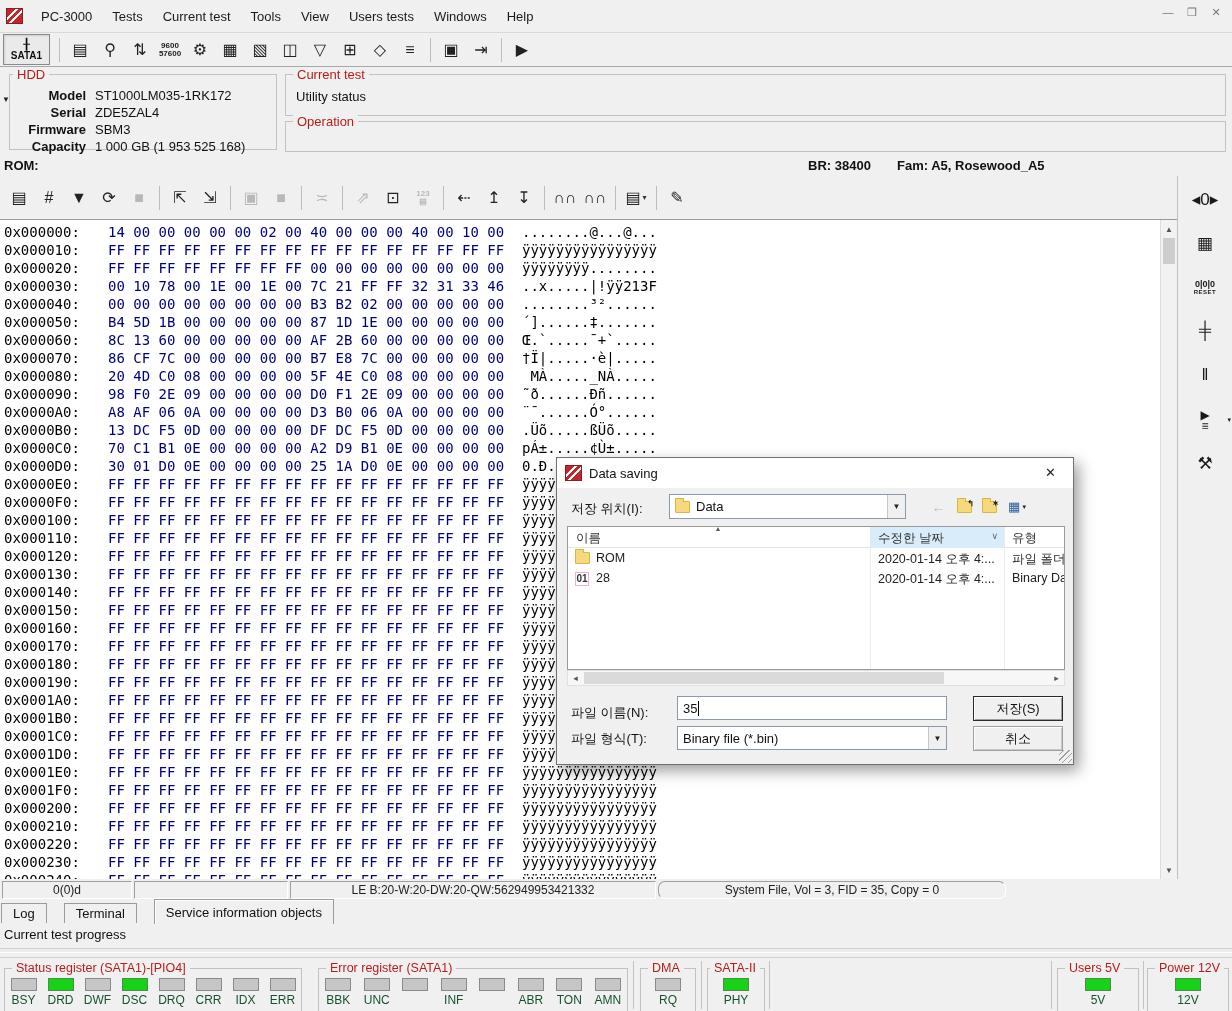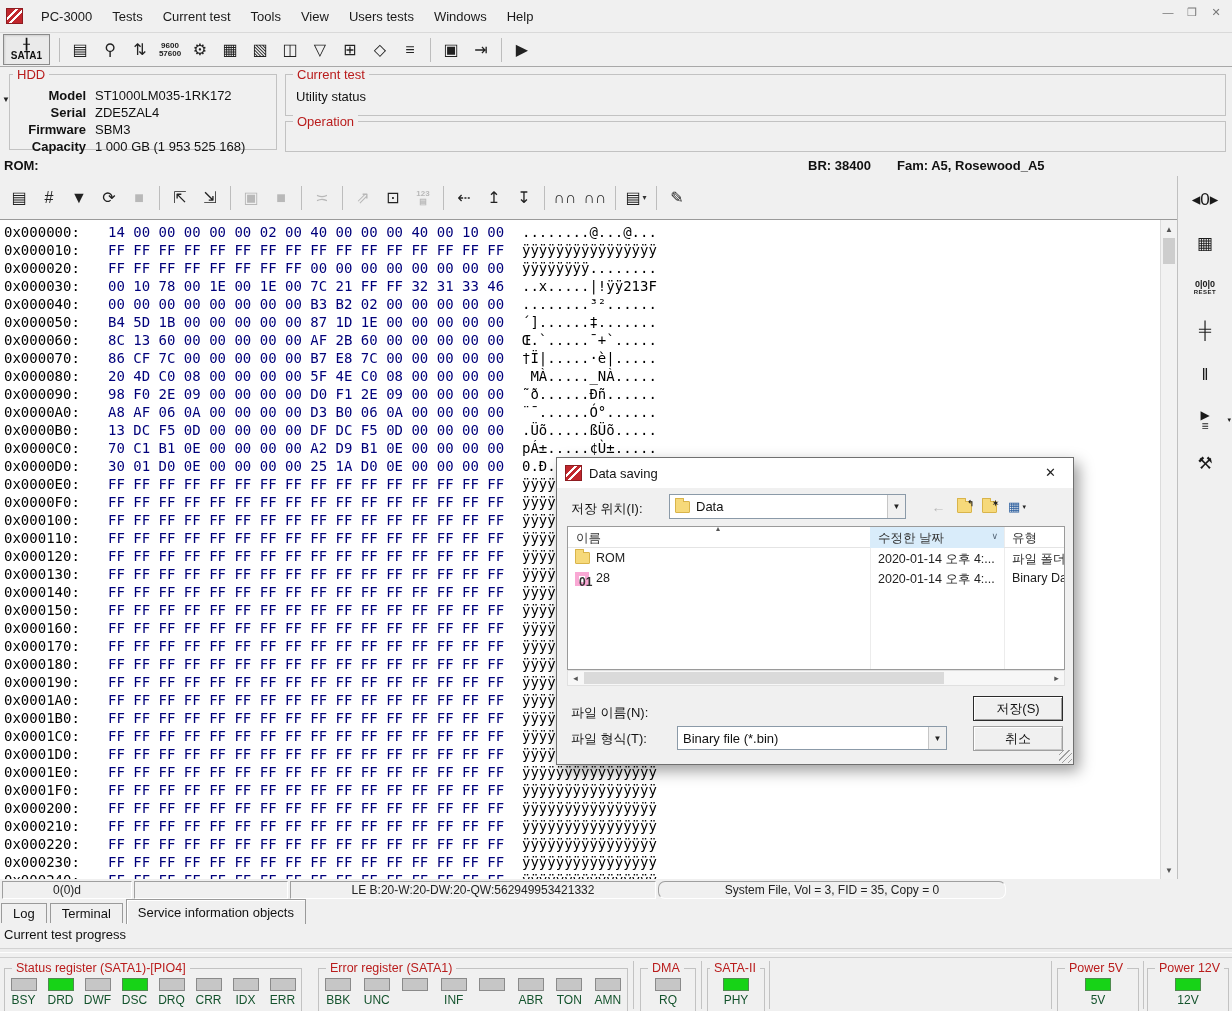--- a/index.html
+++ b/index.html
@@ -51,21 +51,21 @@
   #righttools{position:absolute;left:1177px;top:176px;width:55px;height:703px;background:#f0f0f0;border-left:1px solid #c0c0c0;display:flex;flex-direction:column;align-items:center;padding-top:8px}
   .rtbtn{width:40px;min-height:30px;margin-bottom:14px;display:flex;flex-direction:column;align-items:center;justify-content:center;font-size:17px;color:#1a1a1a;position:relative}
   .rtbtn .sub{font-size:6px;font-weight:bold;letter-spacing:.5px}
   .rtbtn .g2{font-size:12px;line-height:9px}
   .rtbtn .dd{position:absolute;right:-6px;top:12px;font-size:7px}
 
   
   #statusrow{position:absolute;left:2px;top:881px;height:18px;display:flex}
   .scell{height:18px;margin-right:2px;border:1px solid;border-color:#9f9f9f #fff #fff #9f9f9f;background:#f0f0f0;font-size:12px;display:flex;align-items:center;justify-content:center;color:#222}
   #tabs{position:absolute;left:1px;top:899px;display:flex;align-items:flex-start}
-  .tab{margin-top:4px;height:20px;border:1px solid #9a9a9a;border-bottom:none;background:#f0f0f0;display:flex;align-items:center;padding:0 11px;font-size:13px;margin-right:3px}
+  .tab{margin-top:4px;height:20px;border:1px solid #9a9a9a;border-bottom:none;background:#f0f0f0;display:flex;align-items:center;padding:0 11px;font-size:13px;margin-right:17px}
   .tab.active{margin-top:0;height:25px;box-shadow:inset 1px 1px 0 #fff}
   #progresslabel{position:absolute;left:4px;top:927px;font-size:13px}
   #groove{position:absolute;left:0;top:948px;right:0;height:5px;border-top:1px solid #d2d2d2;border-bottom:1px solid #fdfdfd;background:#ececec}
 
   
   #bottombar{position:absolute;left:0;top:957px;right:0;height:54px;border-top:1px solid #cfcfcf;background:#f0f0f0}
   .ledrow{display:flex;justify-content:space-around;padding-top:9px}
   .ledcell{display:flex;flex-direction:column;align-items:center;width:36px}
   .led{width:26px;height:13px;background:#c6c6c6;border:1px solid #8a8a8a}
   .led.on{background:#17d317;border-color:#4f8a4f}
@@ -91,21 +91,21 @@
   #lh{position:relative;height:21px;border-bottom:1px solid #e4e4e4;font-size:12.5px;color:#333}
   #lh .hname{position:absolute;left:8px;top:3px}
   #lh .hdate{position:absolute;left:302px;top:0;width:134px;height:21px;background:#d9ecfa;padding:3px 0 0 8px}
   #lh .hdate .sdd{position:absolute;right:6px;top:4px;font-size:9px;color:#5a7side}
   #lh .hdate .sdd{color:#567}
   #lh .htype{position:absolute;left:444px;top:3px}
   #sortcaret{position:absolute;left:148px;top:-3px;font-size:8px;color:#555}
   #file-rows{position:absolute;left:0;top:22px;right:0}
   .frow{position:relative;height:20px;font-size:12.5px;color:#1c1c1c}
   .frow .fico,.frow .bico{position:absolute;left:7px;top:3px}
-  .bico{display:inline-block;width:14px;height:14px;background:#fff;border:4px solid #f9a8d4;font-size:12px;font-weight:bold;color:#333;text-align:center;line-height:12px}
+  .bico{display:inline-block;width:14px;height:14px;background:#fff;border:1px solid #f9a8d4;font-size:10px;font-weight:bold;color:#333;text-align:center;line-height:12px}
   .frow .fname{position:absolute;left:28px;top:2px}
   .frow .fdate{position:absolute;left:310px;top:2px;color:#222}
   .frow .ftype{position:absolute;left:444px;top:2px;white-space:nowrap}
   #hscroll{position:absolute;left:10px;top:212px;width:498px;height:16px;background:#f7f7f7;border:1px solid #e0e0e0}
   #hscroll .ha{position:absolute;top:0;width:15px;height:14px;display:flex;align-items:center;justify-content:center;font-size:9px;color:#555}
   #hthumb{position:absolute;left:16px;top:1px;width:360px;height:12px;background:#dadada}
   .dinput{position:absolute;left:120px;width:270px;height:24px;background:#fff;border:1px solid #8b9aa8;display:flex;align-items:center;padding-left:5px;font-size:13px}
   .caret{display:inline-block;width:1px;height:15px;background:#000;margin-left:1px}
   #ftype-combo .carrowbox{margin-left:auto;width:18px;height:22px;background:#f0f0f0;border-left:1px solid #c6c6c6;display:flex;align-items:center;justify-content:center;font-size:8px;color:#222}
   .dbtn{position:absolute;left:416px;width:90px;height:25px;background:#f0f0f0;display:flex;align-items:center;justify-content:center;font-size:13px}
@@ -411,21 +411,21 @@
   <div class="gb" style="left:707px;top:10px;width:58px;height:46px;border-bottom:none">
     <span class="gbt" style="font-size:12.5px;left:2px">SATA-II</span>
     <div class="ledrow">
         <div class="ledcell">
           <div class="led on"></div>
           <div class="ledlabel">PHY</div>
         </div>
       </div>
   </div>
   <div class="gb" style="left:1057px;top:10px;width:82px;height:46px;border-bottom:none">
-    <span class="gbt" style="font-size:12.5px">Power 5V</span>
+    <span class="gbt" style="font-size:12.5px">Users 5V</span>
     <div class="ledrow">
         <div class="ledcell">
           <div class="led on"></div>
           <div class="ledlabel">5V</div>
         </div>
       </div>
   </div>
   <div class="gb" style="left:1147px;top:10px;width:82px;height:46px;border-bottom:none">
     <span class="gbt" style="font-size:12.5px">Power 12V</span>
     <div class="ledrow">
@@ -497,20 +497,24 @@
       </div>
   </div>
 
   <div id="hscroll">
     <span class="ha" style="left:0">◂</span>
     <div id="hthumb"></div>
     <span class="ha" style="right:0">▸</span>
   </div>
 
   <div class="dlabel" style="left:14px;top:246px">파일 이름(N):</div>
+  <div class="dinput" style="top:238px">
+    <span>35</span>
+      <span class="caret"></span>
+  </div>
   <div class="dbtn" style="top:238px" id="btn-save">저장(S)</div>
 
   <div class="dlabel" style="left:14px;top:272px">파일 형식(T):</div>
   <div class="dinput" style="top:268px" id="ftype-combo">
     <span>Binary file (*.bin)</span>
     <span class="carrowbox">▼</span>
   </div>
   <div class="dbtn" style="top:268px" id="btn-cancel">취소</div>
 
   <div id="grip"></div>

